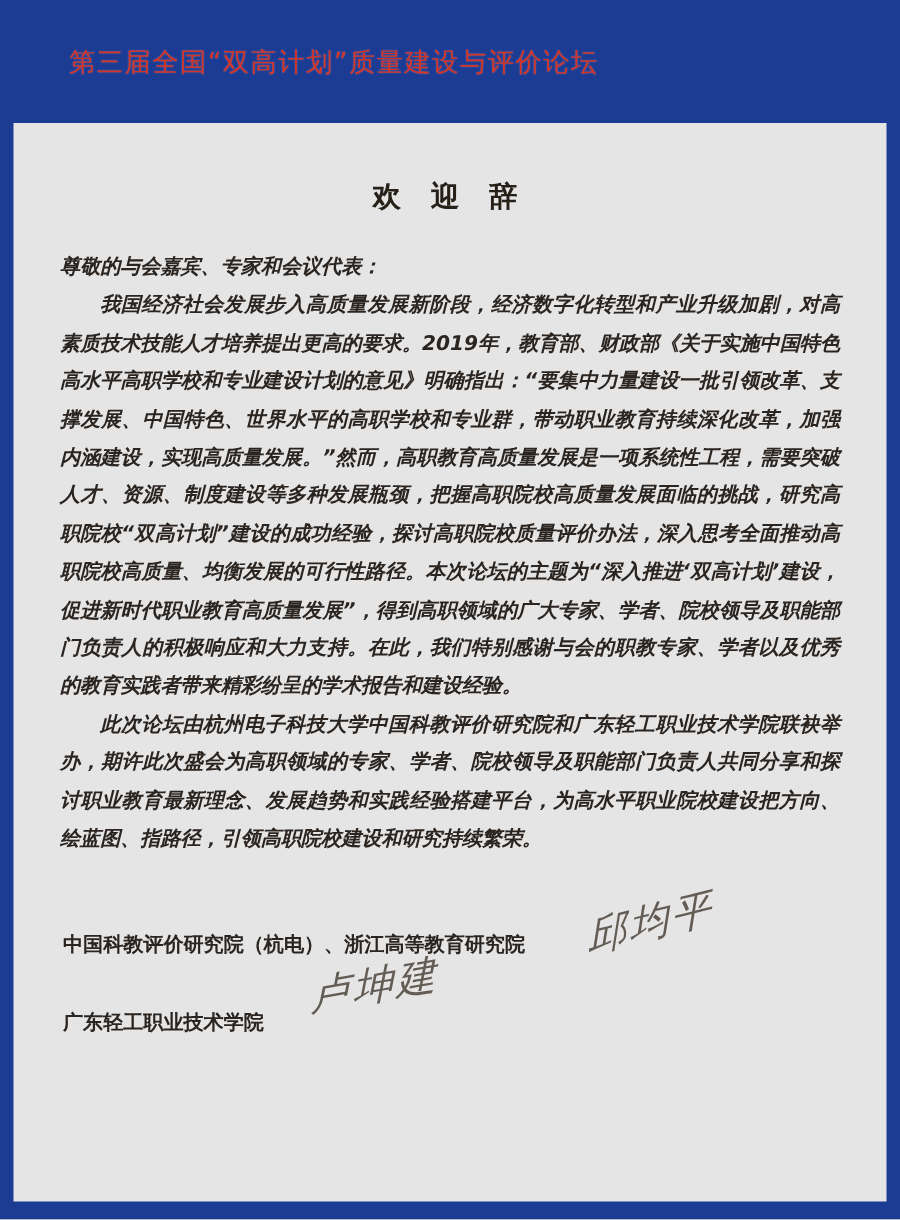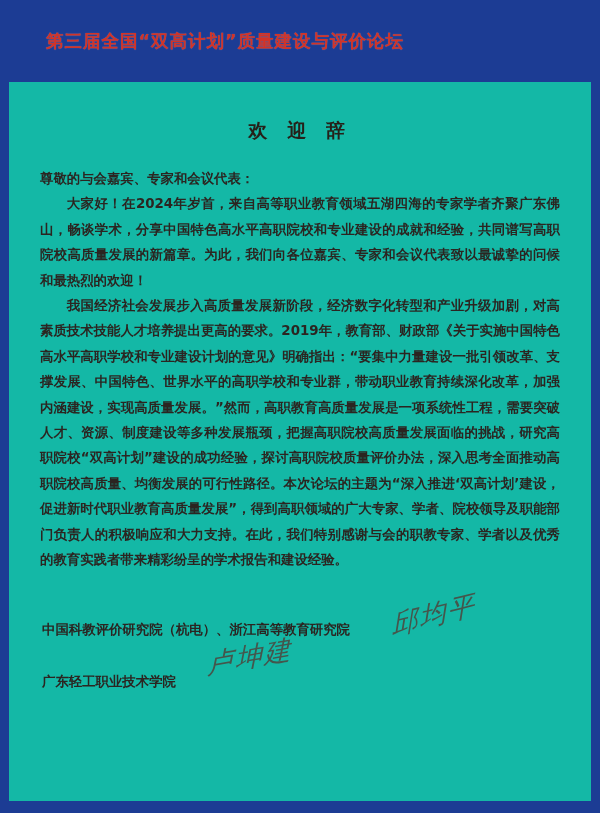--- a/index.html
+++ b/index.html
@@ -20,29 +20,29 @@
   .header {
     height: 82px;
     flex: 0 0 82px;
     display: flex;
     align-items: center;
     padding-left: 46px;
   }
   .header-title {
     color: #d23327;                 
     font-size: 17.5px;
-    font-weight: bold;
+    font-weight: normal;
     letter-spacing: 1px;
     text-shadow: 0 0 1px rgba(255,230,225,.35);
     white-space: nowrap;
   }
 
   .sheet {
     flex: 1;
-    background: #14b8a6;
+    background: #e5e5e5;
     margin: 0 9px 12px 9px;         
     padding: 36px 31px 0 31px;
     color: #2b2521;
     overflow: hidden;
   }
 
   .doc-title {
     text-align: center;
     font-size: 19px;
     font-weight: bold;
@@ -50,20 +50,21 @@
     color: #262019;
     margin-bottom: 22px;
   }
 
   .body-text {
     font-size: 13.4px;
     font-weight: bold;
     line-height: 25.4px;
     text-align: justify;
     color: #2b2521;
+    font-style: italic;
   }
   .body-text p.salutation { text-indent: 0; }
   .body-text p.para { text-indent: 2em; }
 
   .signature-block {
     position: relative;
     height: 92px;
     margin-top: 26px;
     font-size: 13.4px;
     font-weight: bold;
@@ -92,22 +93,22 @@
   <div class="header">
     <div class="header-title">第三届全国“双高计划”质量建设与评价论坛</div>
   </div>
 
   <div class="sheet">
 
     <div class="doc-title">欢 迎 辞</div>
 
     <div class="body-text">
       <p class="salutation">尊敬的与会嘉宾、专家和会议代表：</p>
-      <p class="para">大家好！在2024年岁首，来自高等职业教育领域五湖四海的专家学者齐聚广东佛山，畅谈学术，分享中国特色高水平高职院校和专业建设的成就和经验，共同谱写高职院校高质量发展的新篇章。为此，我们向各位嘉宾、专家和会议代表致以最诚挚的问候和最热烈的欢迎！</p>
       <p class="para">我国经济社会发展步入高质量发展新阶段，经济数字化转型和产业升级加剧，对高素质技术技能人才培养提出更高的要求。2019年，教育部、财政部《关于实施中国特色高水平高职学校和专业建设计划的意见》明确指出：“要集中力量建设一批引领改革、支撑发展、中国特色、世界水平的高职学校和专业群，带动职业教育持续深化改革，加强内涵建设，实现高质量发展。”然而，高职教育高质量发展是一项系统性工程，需要突破人才、资源、制度建设等多种发展瓶颈，把握高职院校高质量发展面临的挑战，研究高职院校“双高计划”建设的成功经验，探讨高职院校质量评价办法，深入思考全面推动高职院校高质量、均衡发展的可行性路径。本次论坛的主题为“深入推进‘双高计划’建设，促进新时代职业教育高质量发展”，得到高职领域的广大专家、学者、院校领导及职能部门负责人的积极响应和大力支持。在此，我们特别感谢与会的职教专家、学者以及优秀的教育实践者带来精彩纷呈的学术报告和建设经验。</p>
+      <p class="para">此次论坛由杭州电子科技大学中国科教评价研究院和广东轻工职业技术学院联袂举办，期许此次盛会为高职领域的专家、学者、院校领导及职能部门负责人共同分享和探讨职业教育最新理念、发展趋势和实践经验搭建平台，为高水平职业院校建设把方向、绘蓝图、指路径，引领高职院校建设和研究持续繁荣。</p>
     </div>
 
     <div class="signature-block">
       <div class="org-line org-1">中国科教评价研究院（杭电）、浙江高等教育研究院</div>
       <div class="handwriting sig-1">邱均平</div>
       <div class="org-line org-2">广东轻工职业技术学院</div>
       <div class="handwriting sig-2">卢坤建</div>
     </div>
 
   </div>

